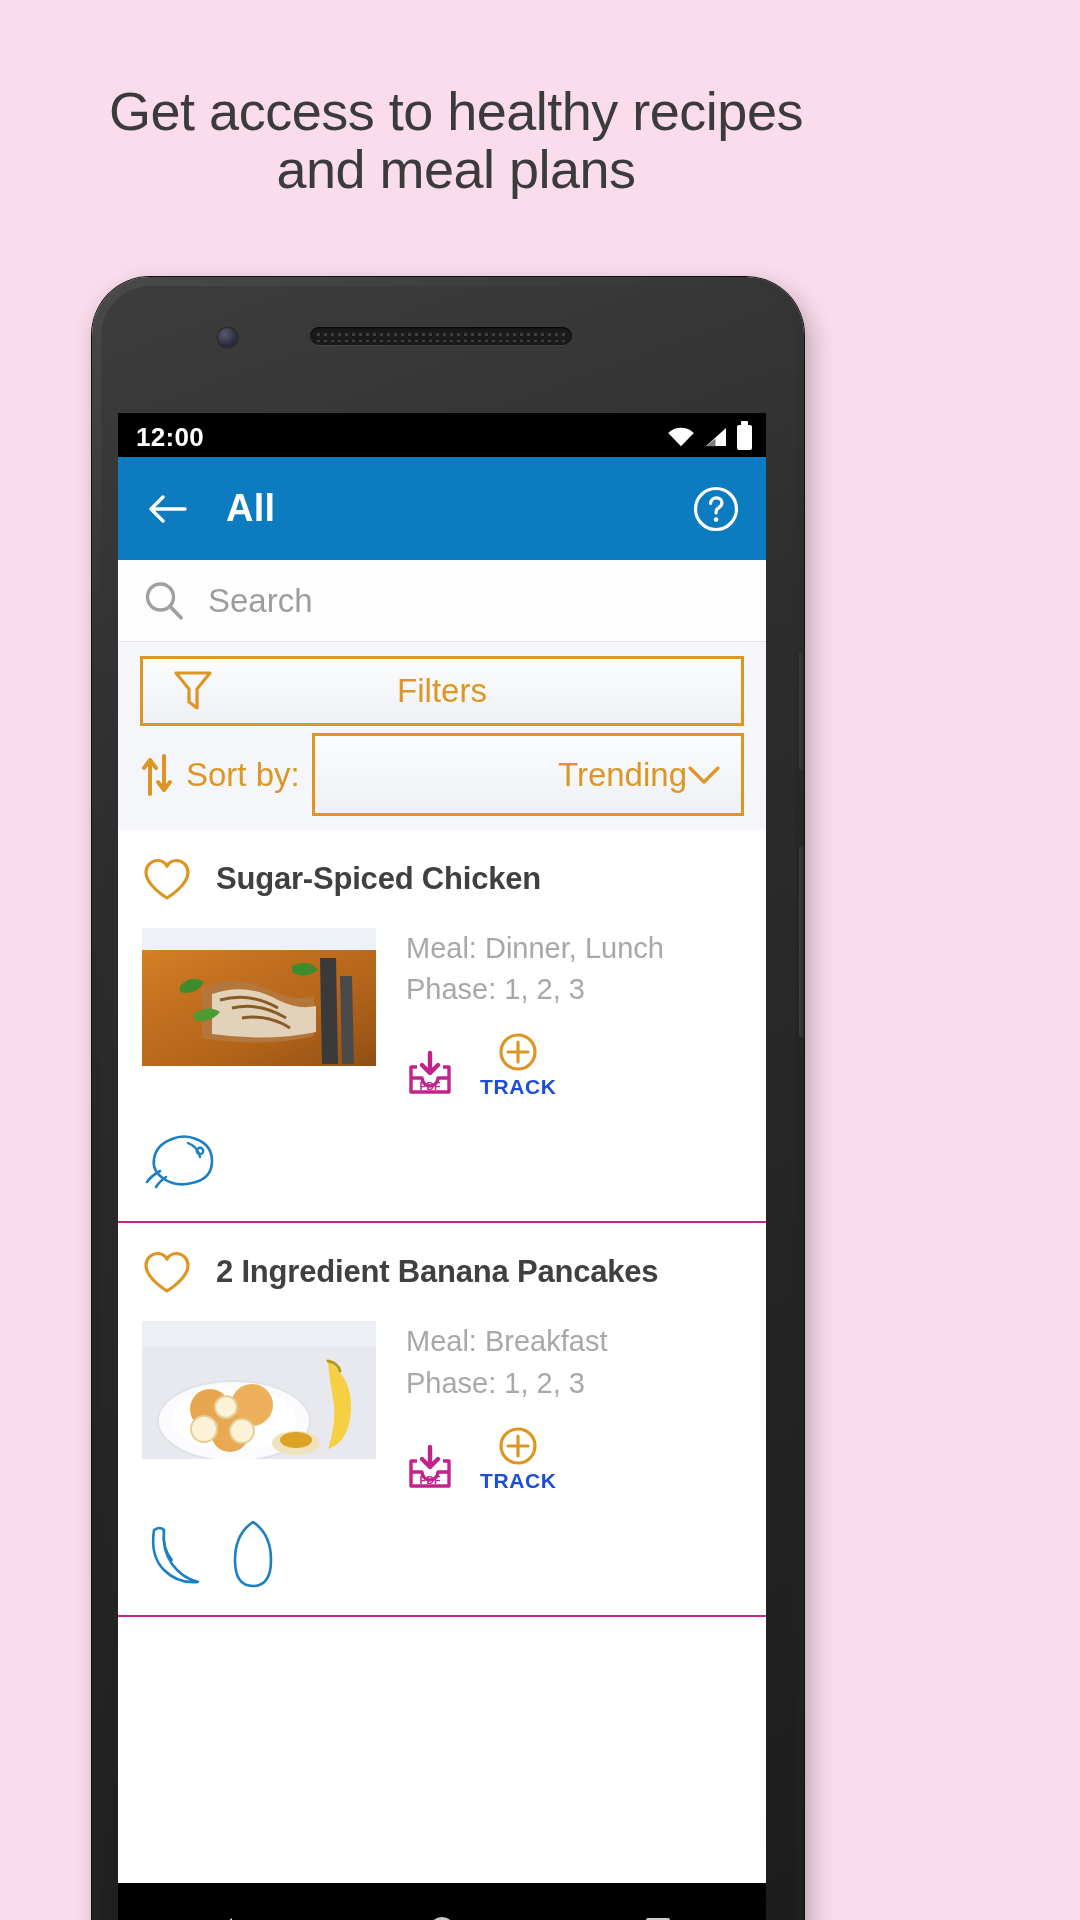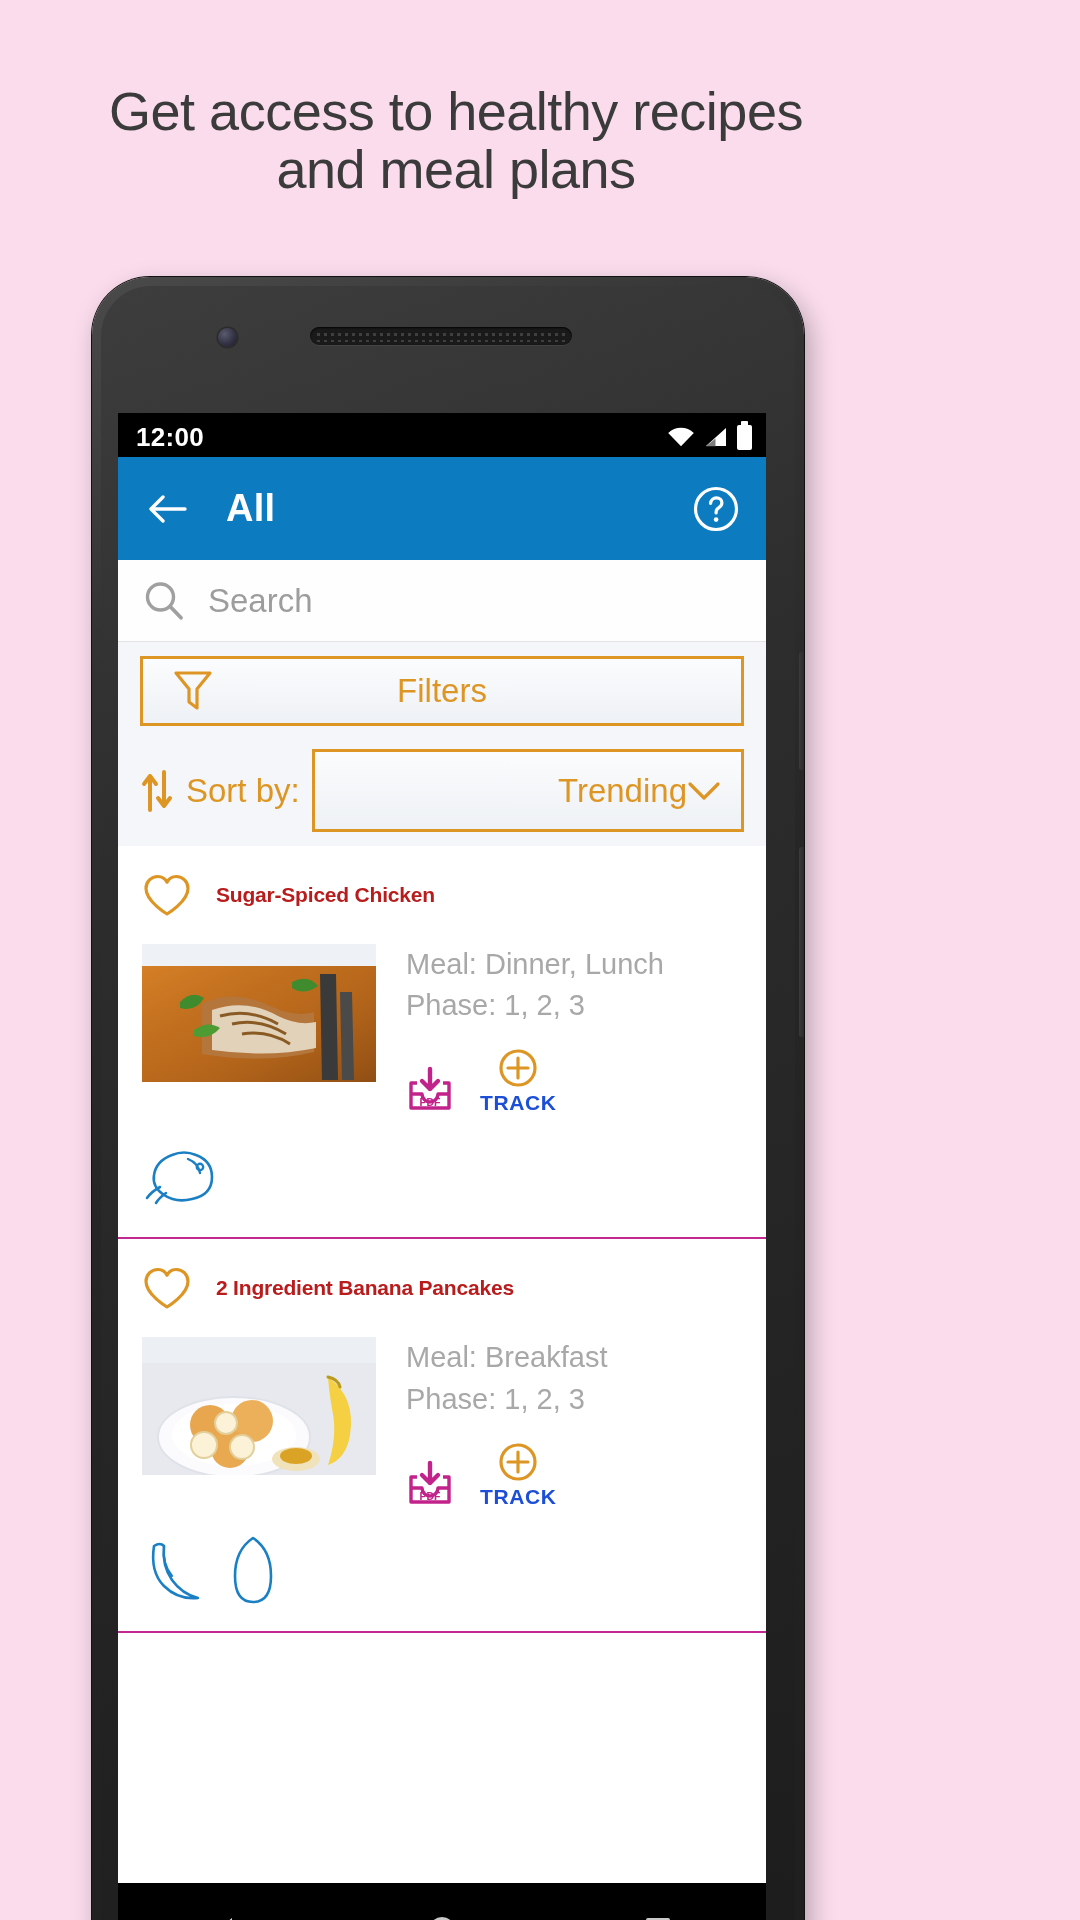--- a/index.html
+++ b/index.html
@@ -113,38 +113,38 @@
   .filters-btn {
     height: 70px; border: 3px solid #dd9624;
     background: linear-gradient(180deg,#fbfcfd 0%,#eef1f5 100%);
     display: flex; align-items: center; position: relative;
   }
   .funnel-icon { width: 44px; height: 46px; margin-left: 28px; }
   .filters-label {
     position: absolute; left: 0; right: 0; text-align: center;
     font-size: 33px; color: #dd9624;
   }
-  .sortrow { display: flex; align-items: center; margin-top: 23px; }
+  .sortrow { display: flex; align-items: center; margin-top: 7px; }
   .sort-icon { width: 34px; height: 42px; flex: 0 0 auto; }
   .sort-label { font-size: 33px; color: #dd9624; margin: 0 12px 0 12px; white-space: nowrap; }
   .sort-select {
     flex: 1 1 auto; height: 83px; border: 3px solid #dd9624;
     background: linear-gradient(180deg,#fbfcfd 0%,#eef1f5 100%);
     display: flex; align-items: center; justify-content: flex-end;
     padding: 0 20px 0 22px;
   }
   .sort-value { font-size: 33px; color: #dd9624; }
   .chev { width: 34px; height: 22px; }
 
   
   .card { background:#fff; padding: 26px 0 22px 0; border-bottom: 2px solid #c32790; }
   .card-head { display: flex; align-items: center; padding: 0 24px; }
   .heart-icon { width: 50px; height: 46px; flex: 0 0 auto; }
   .card-title {
-    margin-left: 24px; font-size: 21px; font-weight: 700; color: #b91c1c;
+    margin-left: 24px; font-size: 31px; font-weight: 700; color: #404040;
     letter-spacing: -0.2px;
   }
   .card-body { display: flex; margin-top: 26px; padding: 0 24px; }
   .thumb {
     width: 234px; height: 138px; flex: 0 0 auto;
     background: #eef1f5; position: relative; overflow: hidden;
   }
   .thumb-img { position: absolute; inset: 0; }
   .card-meta { margin-left: 30px; flex: 1 1 auto; }
   .meta-line { font-size: 29px; color: #a8a8a8; line-height: 1.42; }

